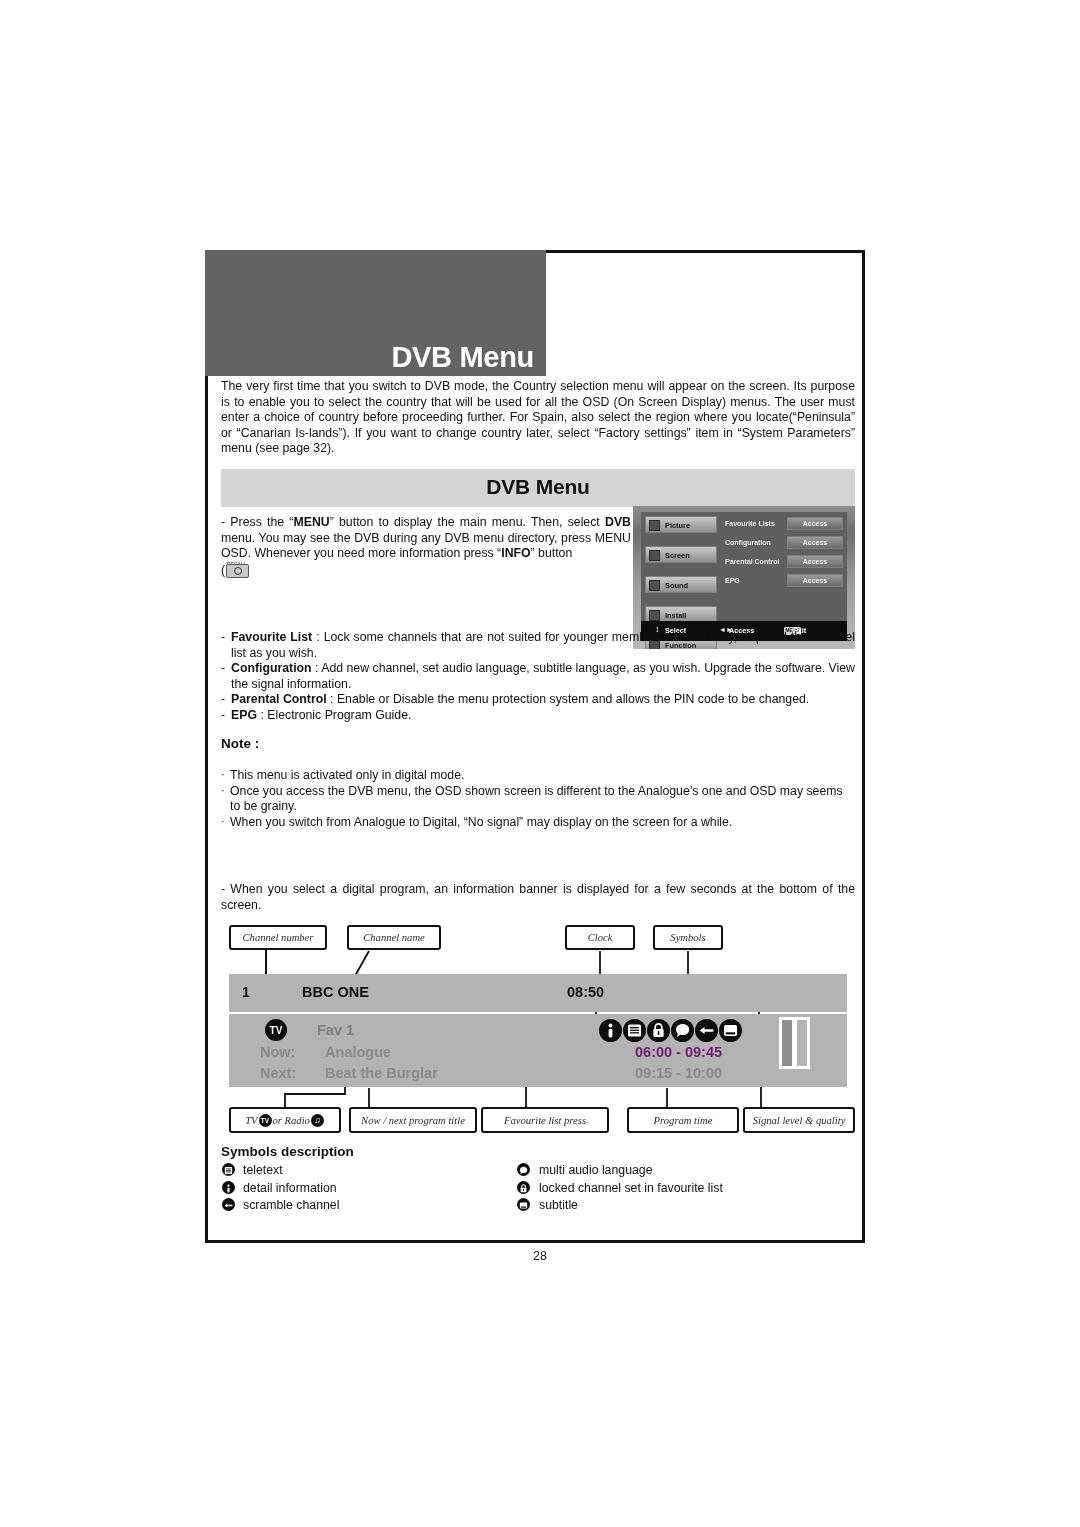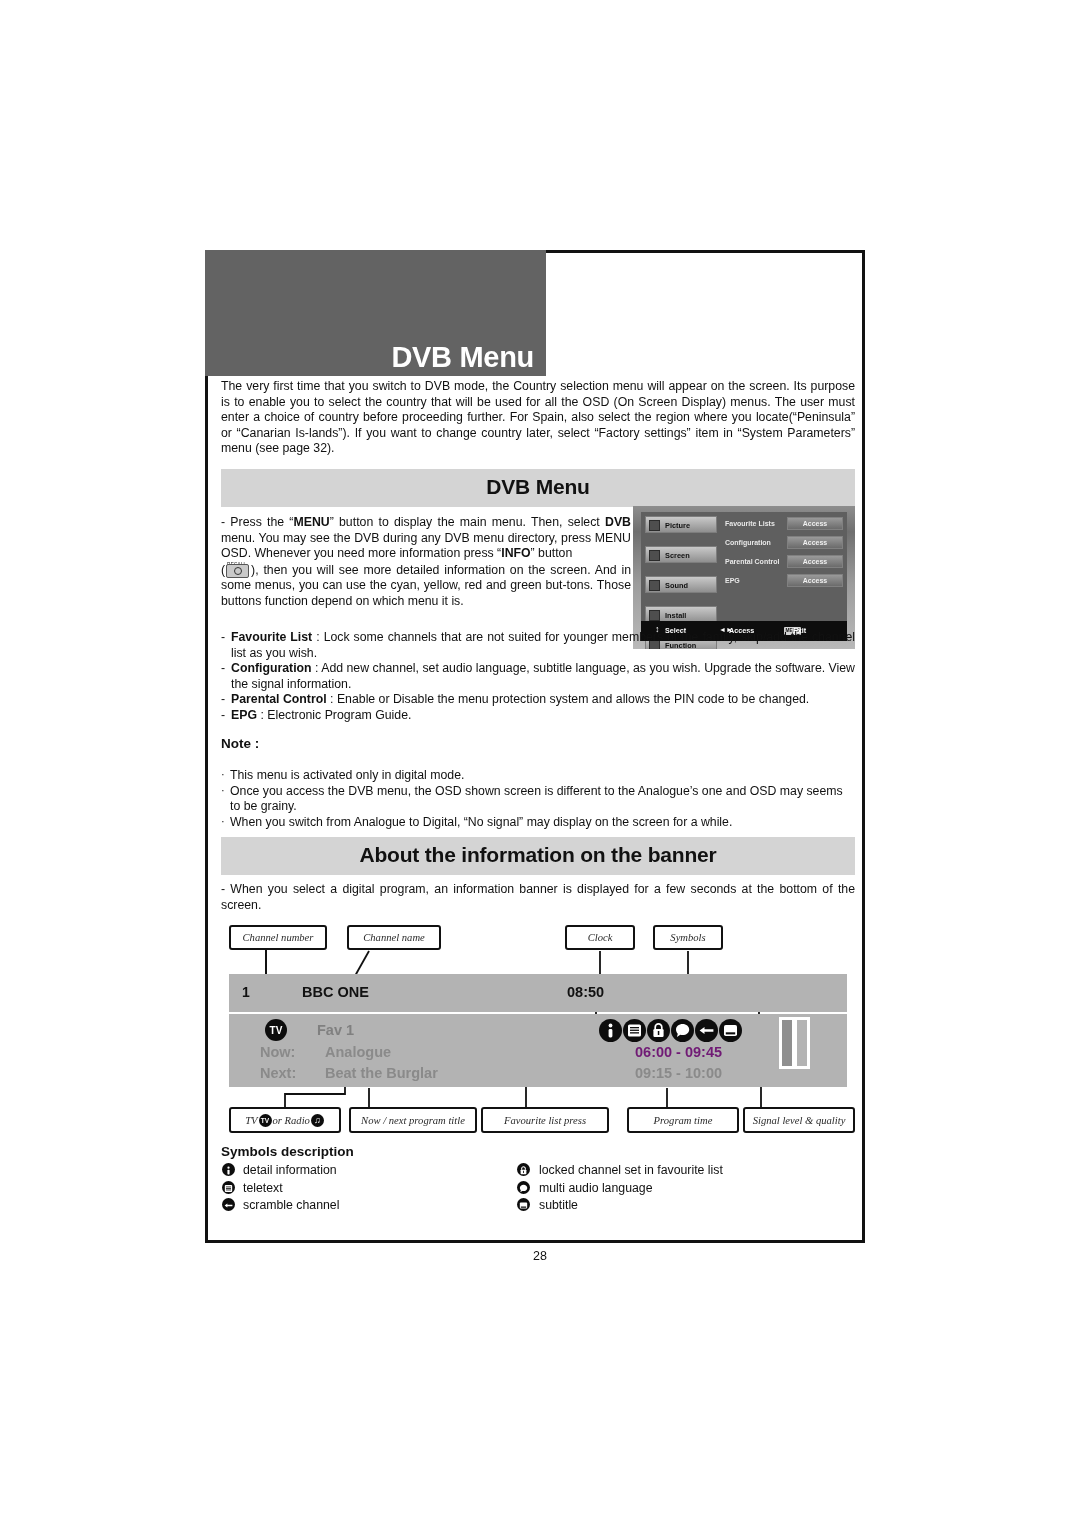--- a/index.html
+++ b/index.html
@@ -206,21 +206,21 @@
 
   <div id="intro" class="body-p">
     <span>The very first time that you switch to DVB mode, the Country selection menu will appear on the screen. Its purpose is to enable you to select the country that will be used for all the OSD (On Screen Display) menus. The user must enter a choice of country before proceeding further. For Spain, also select the region where you locate(“Peninsula” or “Canarian Is-lands”). If you want to change country later, select “Factory settings” item in “System Parameters” menu (see page 32).</span>
   </div>
 
   <div id="dvb-sec-bar" class="sec-bar">DVB Menu</div>
 
   <div id="dvb-body">
     <div id="dvb-left" class="body-p">
       <span>- Press the “</span><b>MENU</b><span>” button to display the main menu. Then, select </span><b>DVB</b><span> menu. You may see the DVB during any DVB menu directory, press MENU OSD. Whenever you need more information press “</span><b>INFO</b><span>” button</span><br>
-      <span>(</span><span class="recall-key"><span class="lbl">RECALL</span><span class="btn"></span></span><span>), then you will see more detailed information on the screen. And in some menus, you can use the cyan, yellow, red and green but-tons. Those buttons function depend on which menu it is.</span>
+      <span>(</span><span class="recall-key"><span class="lbl">RECALL</span><span class="btn"></span></span>
     </div>
   </div>
 
   <div id="osd-mock">
     <div id="osd-inner">
 
       <div class="osd-left">
         <div class="osd-row">
           <span class="ic"></span>
           <span class="lb">Picture</span>
@@ -306,21 +306,20 @@
     <div class="note-li">
       <span class="dot">·</span>
       <span>Once you access the DVB menu, the OSD shown screen is different to the Analogue’s one and OSD may seems to be grainy.</span>
     </div>
     <div class="note-li">
       <span class="dot">·</span>
       <span>When you switch from Analogue to Digital, “No signal” may display on the screen for a while.</span>
     </div>
   </div>
 
-  <div id="banner-sec-bar" class="sec-bar">About the information on the banner</div>
 
   <div id="banner-intro" class="body-p">- When you select a digital program, an information banner is displayed for a few seconds at the bottom of the screen.</div>
 
   <div id="diagram">
 
     <div class="callout" style="left:8px;top:0px;width:98px;height:25px;">Channel number</div>
     <div class="callout" style="left:126px;top:0px;width:94px;height:25px;">Channel name</div>
     <div class="callout" style="left:344px;top:0px;width:70px;height:25px;">Clock</div>
     <div class="callout" style="left:432px;top:0px;width:70px;height:25px;font-style:italic;">Symbols</div>
 
@@ -409,60 +408,60 @@
     <div class="callout" style="left:406px;top:182px;width:112px;height:26px;">Program time</div>
     <div class="callout" style="left:522px;top:182px;width:112px;height:26px;">Signal level &amp; quality</div>
   </div>
 
   <div id="symdesc">
     <div class="hd">Symbols description</div>
 
     <div class="sd-row">
       <span class="sd-ic">
         <svg width="13" height="13" viewBox="0 0 23 23">
+            <rect x="5" y="5.5" width="13" height="12" rx="1.6" fill="#fff"></rect>
+            <rect x="7" y="8" width="9" height="1.4" fill="#0d0d0d"></rect>
+            <rect x="7" y="10.7" width="9" height="1.4" fill="#0d0d0d"></rect>
+            <rect x="7" y="13.4" width="9" height="1.4" fill="#0d0d0d"></rect>
+          </svg>
+      </span>
+      <span class="sd-tx">teletext</span>
+      <span class="sd-col2">
+        <span class="sd-ic" style="left:0;">
+          <svg width="13" height="13" viewBox="0 0 23 23">
+              <path d="M5 10.5c0-3.3 2.9-5.6 6.6-5.6s6.6 2.3 6.6 5.6-2.9 5.6-6.6 5.6c-.8 0-1.6-.1-2.3-.3l-3.4 2.3.9-3.3C5.7 13.7 5 12.2 5 10.5z" fill="#fff"></path>
+            </svg>
+        </span>
+        <span class="sd-tx">multi audio language</span>
+      </span>
+    </div>
+
+    <div class="sd-row">
+      <span class="sd-ic">
+        <svg width="13" height="13" viewBox="0 0 23 23">
             <circle cx="11.5" cy="6.5" r="2" fill="#fff"></circle>
             <rect x="9.6" y="10" width="3.8" height="8.5" rx="1.4" fill="#fff"></rect>
           </svg>
       </span>
       <span class="sd-tx">detail information</span>
       <span class="sd-col2">
         <span class="sd-ic" style="left:0;">
           <svg width="13" height="13" viewBox="0 0 23 23">
               <path d="M8.2 10V8.2a3.3 3.3 0 0 1 6.6 0V10" stroke="#fff" stroke-width="1.9" fill="none"></path>
               <rect x="6.4" y="10" width="10.2" height="8" rx="1.2" fill="#fff"></rect>
               <rect x="10.8" y="12" width="1.5" height="4" fill="#0d0d0d"></rect>
             </svg>
         </span>
         <span class="sd-tx">locked channel set in favourite list</span>
       </span>
     </div>
 
     <div class="sd-row">
       <span class="sd-ic">
         <svg width="13" height="13" viewBox="0 0 23 23">
-            <rect x="5" y="5.5" width="13" height="12" rx="1.6" fill="#fff"></rect>
-            <rect x="7" y="8" width="9" height="1.4" fill="#0d0d0d"></rect>
-            <rect x="7" y="10.7" width="9" height="1.4" fill="#0d0d0d"></rect>
-            <rect x="7" y="13.4" width="9" height="1.4" fill="#0d0d0d"></rect>
-          </svg>
-      </span>
-      <span class="sd-tx">teletext</span>
-      <span class="sd-col2">
-        <span class="sd-ic" style="left:0;">
-          <svg width="13" height="13" viewBox="0 0 23 23">
-              <path d="M5 10.5c0-3.3 2.9-5.6 6.6-5.6s6.6 2.3 6.6 5.6-2.9 5.6-6.6 5.6c-.8 0-1.6-.1-2.3-.3l-3.4 2.3.9-3.3C5.7 13.7 5 12.2 5 10.5z" fill="#fff"></path>
-            </svg>
-        </span>
-        <span class="sd-tx">multi audio language</span>
-      </span>
-    </div>
-
-    <div class="sd-row">
-      <span class="sd-ic">
-        <svg width="13" height="13" viewBox="0 0 23 23">
             <path d="M4.6 11.5 L9.5 8 L9.5 10.3 L18.4 10.3 L18.4 12.7 L9.5 12.7 L9.5 15 Z" fill="#fff"></path>
           </svg>
       </span>
       <span class="sd-tx">scramble channel</span>
       <span class="sd-col2">
         <span class="sd-ic" style="left:0;">
           <svg width="13" height="13" viewBox="0 0 23 23">
               <rect x="5" y="6" width="13" height="11" rx="1.8" fill="#fff"></rect>
               <rect x="6.8" y="13.3" width="9.4" height="2.2" fill="#0d0d0d"></rect>
             </svg>

